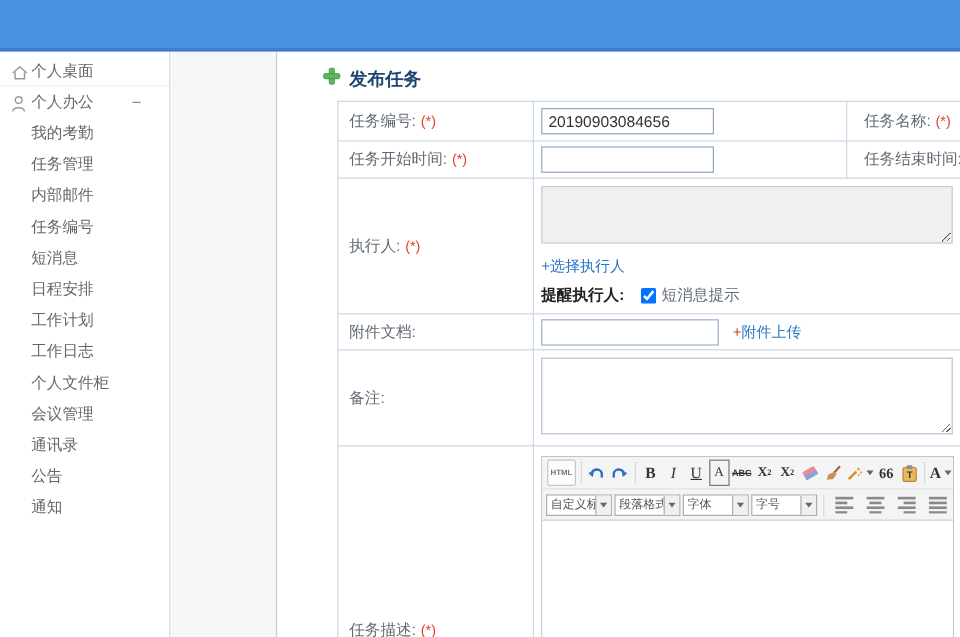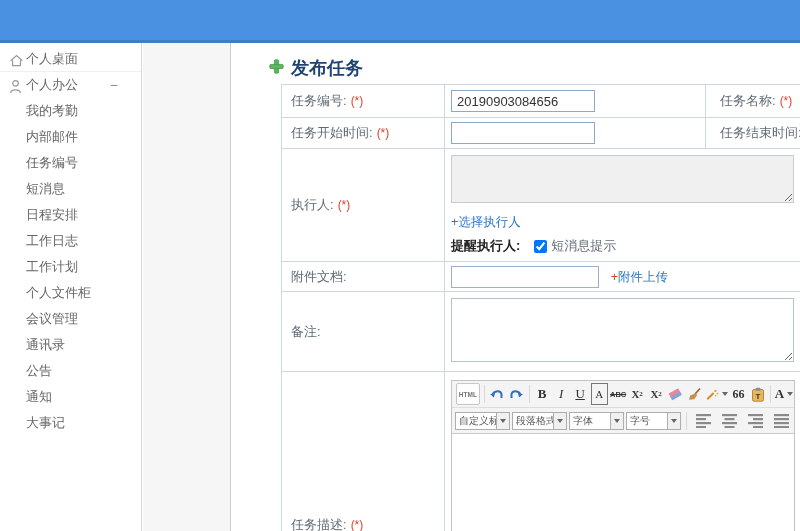--- a/index.html
+++ b/index.html
@@ -26,21 +26,21 @@
     padding-left:26px; cursor:pointer; white-space:nowrap; }
   .side-item.first { border-bottom:1px solid #efefef; }
   .side-item .micon { position:absolute; left:9px; top:5px; }
   .side-item .toggle { position:absolute; right:23px; top:0; color:#888; font-size:14px; }
 
   
   .main-bg { position:absolute; left:143px; top:43px; width:657px; height:488px; background:#f6f6f6; }
   .panel { position:absolute; left:230px; top:43px; width:720px; height:488px; background:#fff;
     border-left:1px solid #cccccc; }
   .title { position:absolute; left:38px; top:13px; display:flex; align-items:center; gap:7px; }
-  .title .txt { font-size:18px; font-weight:bold; color:#1f4470; }
+  .title .txt { font-size:15px; font-weight:bold; color:#1f4470; }
 
   
   table.form { position:absolute; left:50px; top:41px; width:699px; table-layout:fixed;
     border-collapse:collapse; background:#fff; }
   table.form td { border:1px solid #ccd7e4; vertical-align:middle; font-size:13px; color:#616b76; }
   td.lbl { padding-left:9px; white-space:nowrap; }
   td.lbl2 { padding-left:14px; white-space:nowrap; }
   .req { color:#e0442e; margin-left:4px; font-size:12px; }
   .txtin { border:1px solid #8fa9c4; height:22px; width:144px; font-size:13px; padding:0 5px;
     margin-left:6px; color:#333; font-family:"Liberation Sans",sans-serif; }
@@ -159,32 +159,32 @@
     <span class="micon">
       <svg width="13" height="15" viewBox="0 0 14 16">
           <circle cx="7" cy="4.6" r="3" fill="none" stroke="#999" stroke-width="1.3"></circle>
           <path d="M1.8 15 C1.8 10.4, 12.2 10.4, 12.2 15" fill="none" stroke="#999" stroke-width="1.3"></path>
         </svg>
     </span>
     <span>个人办公</span>
     <span class="toggle">−</span>
   </div>
   <div class="side-item"><span>我的考勤</span></div>
+  <div class="side-item"><span>任务管理</span></div>
   <div class="side-item"><span>内部邮件</span></div>
   <div class="side-item"><span>任务编号</span></div>
   <div class="side-item"><span>短消息</span></div>
   <div class="side-item"><span>日程安排</span></div>
+  <div class="side-item"><span>工作计划</span></div>
   <div class="side-item"><span>工作日志</span></div>
-  <div class="side-item"><span>工作计划</span></div>
   <div class="side-item"><span>个人文件柜</span></div>
   <div class="side-item"><span>会议管理</span></div>
   <div class="side-item"><span>通讯录</span></div>
   <div class="side-item"><span>公告</span></div>
   <div class="side-item"><span>通知</span></div>
-  <div class="side-item"><span>大事记</span></div>
 </div>
 
 <div class="main-bg"></div>
 <div class="panel">
 
   <div class="title">
     <span>
       <svg width="15" height="15" viewBox="0 0 15 15">
           <rect x="5.4" y="0.8" width="4.2" height="13.4" rx="1.2" fill="#5cb85c" stroke="#47984a" stroke-width="0.8"></rect>
           <rect x="0.8" y="5.4" width="13.4" height="4.2" rx="1.2" fill="#5cb85c" stroke="#47984a" stroke-width="0.8"></rect>

